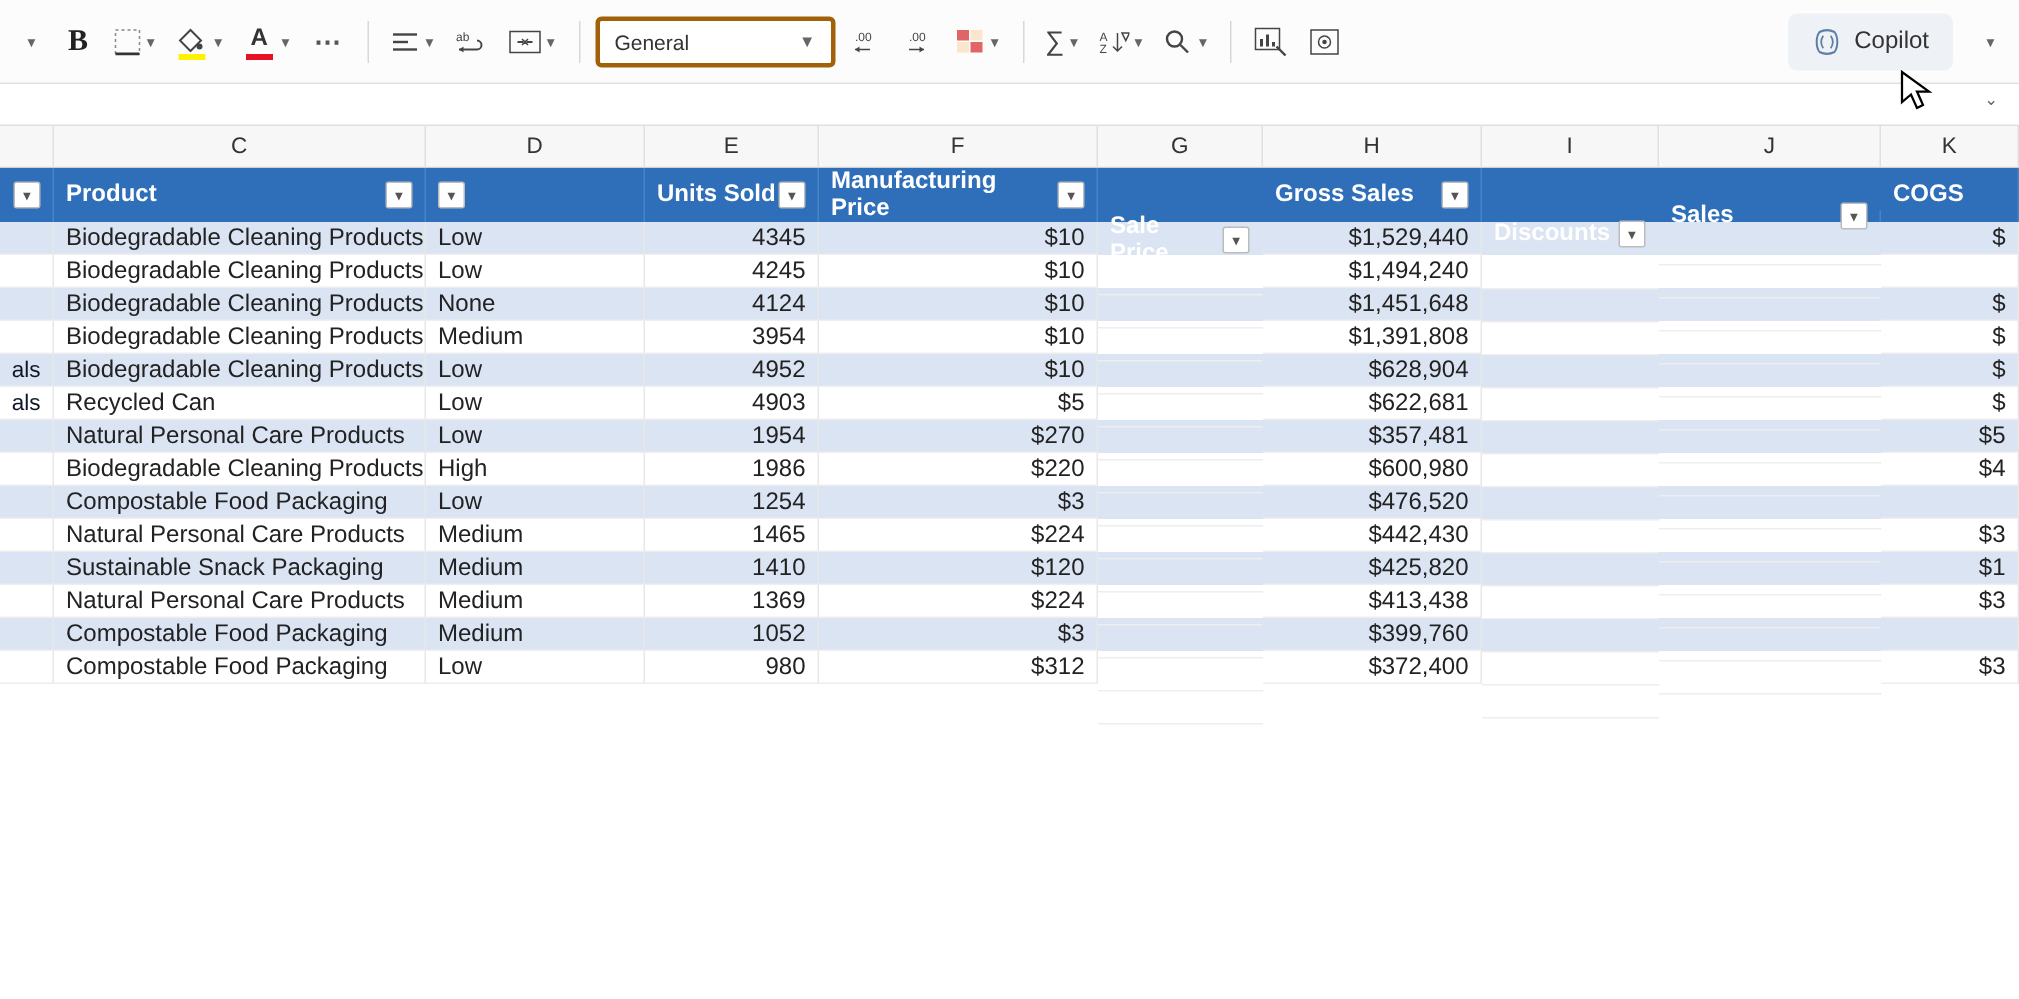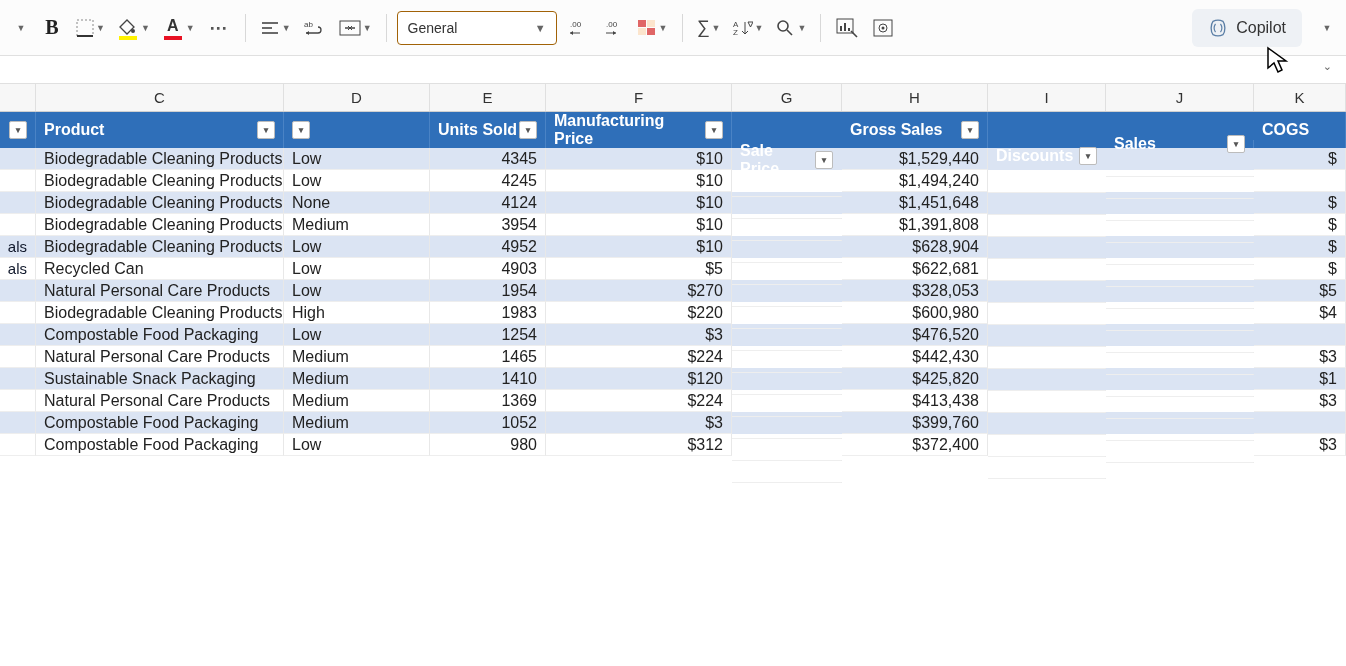--- a/index.html
+++ b/index.html
@@ -46,21 +46,21 @@
   .fill-bucket svg { width: 20px; height: 18px; }
   .fill-underline { position:absolute; bottom:-1px; left:2px; width:18px; height:4px; background:#fff200; }
   .font-color { position: relative; width: 22px; height: 22px; display:flex; justify-content:center; }
   .font-color .A { font-weight: 600; font-size: 16px; color:#333; }
   .font-color .uline { position:absolute; bottom:-1px; left:2px; width:18px; height:4px; background:#e81123; }
   .borders-icon { width:18px; height:18px; }
   .ellipsis { font-size: 18px; font-weight: 700; letter-spacing: 1px; color:#555;}
   .numfmt {
     width: 160px;
     height: 34px;
-    border: 1px solid #a16207;
+    border: 3px solid #a16207;
     border-radius: 4px;
     display: flex;
     align-items: center;
     justify-content: space-between;
     padding: 0 10px;
     color: #333;
     background:#fff;
   }
   .numfmt .chev { font-size: 11px; color:#666; }
   .copilot {
@@ -428,30 +428,30 @@
       <div class="cell w-j num">$616,454</div>
       <div class="cell w-k num">$</div>
     </div>
     <div class="row alt">
       <div class="cell w-pref prefix"></div>
       <div class="cell w-c">Natural Personal Care Products</div>
       <div class="cell w-d">Low</div>
       <div class="cell w-e num">1954</div>
       <div class="cell w-f num">$270</div>
       <div class="cell w-g num">$302</div>
-      <div class="cell w-h num">$328,053</div>
+      <div class="cell w-h num">$357,481</div>
       <div class="cell w-i num">$5,901</div>
       <div class="cell w-j num">$584,207</div>
       <div class="cell w-k num">$5</div>
     </div>
     <div class="row plain">
       <div class="cell w-pref prefix"></div>
       <div class="cell w-c">Biodegradable Cleaning Products</div>
       <div class="cell w-d">High</div>
-      <div class="cell w-e num">1983</div>
+      <div class="cell w-e num">1986</div>
       <div class="cell w-f num">$220</div>
       <div class="cell w-g num">$302</div>
       <div class="cell w-h num">$600,980</div>
       <div class="cell w-i num">$84,137</div>
       <div class="cell w-j num">$516,843</div>
       <div class="cell w-k num">$4</div>
     </div>
     <div class="row alt">
       <div class="cell w-pref prefix"></div>
       <div class="cell w-c">Compostable Food Packaging</div>

